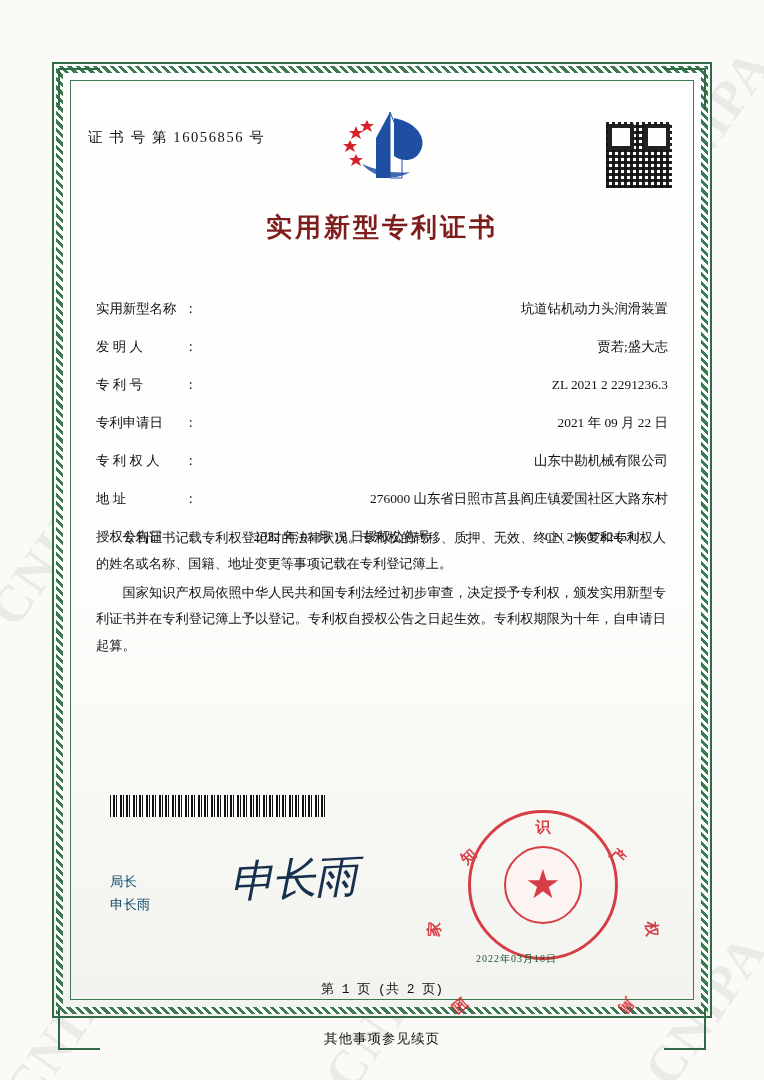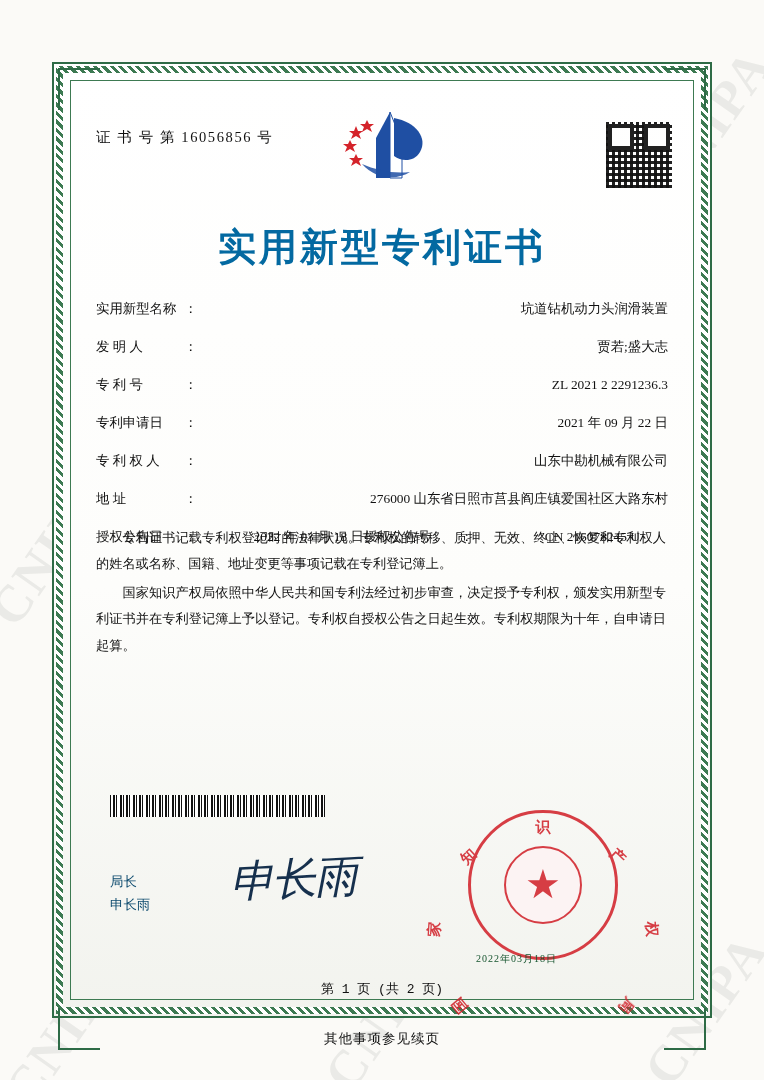--- a/index.html
+++ b/index.html
@@ -60,21 +60,21 @@
   }
   .corner.tl { left: 58px; top: 68px; border-right: none; border-bottom: none; }
   .corner.tr { left: 664px; top: 68px; border-left: none; border-bottom: none; }
   .corner.bl { left: 58px; top: 1008px; border-right: none; border-top: none; }
   .corner.br { left: 664px; top: 1008px; border-left: none; border-top: none; }
 
   
   .content { position: absolute; left: 70px; top: 80px; width: 624px; height: 920px; }
 
   .cert-no {
-    position: absolute; left: 26px; top: 48px;
+    position: absolute; left: 18px; top: 48px;
     font-size: 14.5px; color: #111; letter-spacing: 1.6px;
   }
 
   .qr {
     position: absolute; right: 22px; top: 42px;
     width: 66px; height: 66px;
     background-color: #fff;
     background-image:
       repeating-linear-gradient(90deg,#111 0 3px, transparent 3px 6px),
       repeating-linear-gradient(0deg,#111 0 3px, transparent 3px 6px);
@@ -92,24 +92,23 @@
   .qr::after { right: 2px; top: 2px; }
 
   
   .logo { position: absolute; left: 262px; top: 28px; width: 120px; height: 78px; }
 
   .title {
     position: absolute; left: 0; top: 130px; width: 100%;
     text-align: center;
     font-family: "DejaVu Sans", sans-serif;
     font-weight: bold;
-    font-size: 38px;
+    font-size: 26px;
     letter-spacing: 3px;
-    color: #0369a1;
-    margin-top: 12px;
+    color: #7f1d1d;
   }
 
   .fields { position: absolute; left: 26px; top: 220px; width: 572px; }
   .field-row {
     display: flex;
     align-items: baseline;
     font-size: 13.4px;
     color: #111;
     margin-bottom: 20.5px;
     line-height: 1.3;

